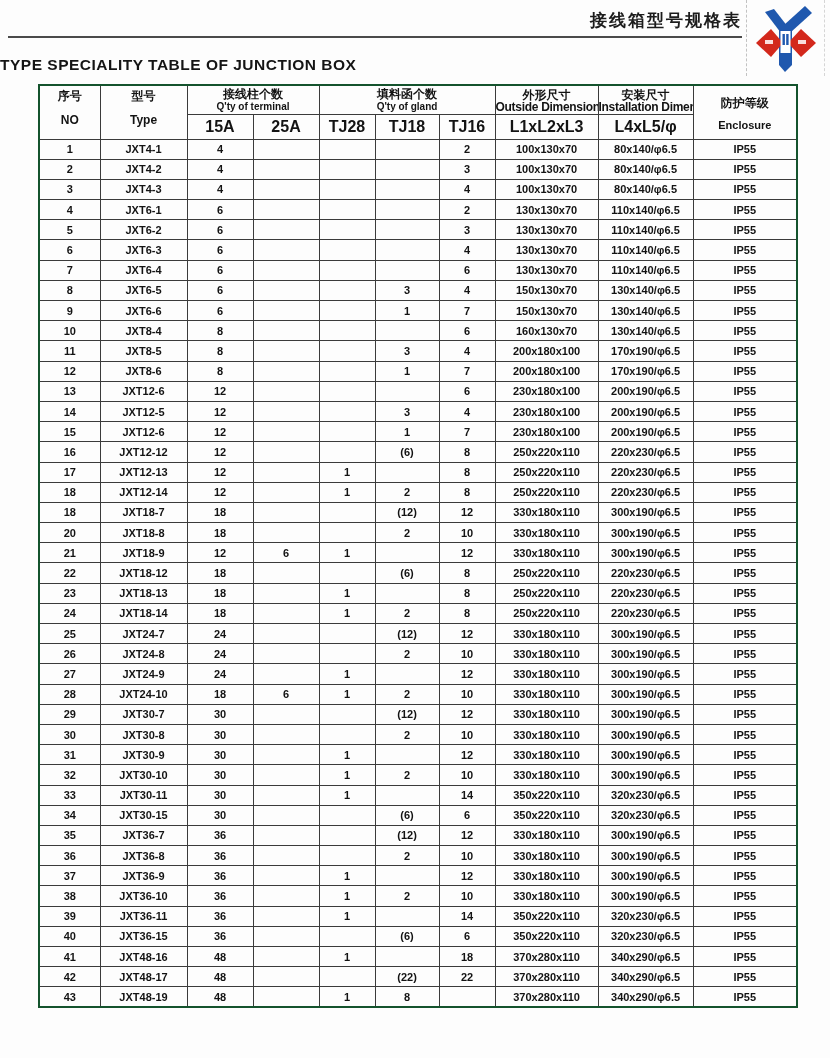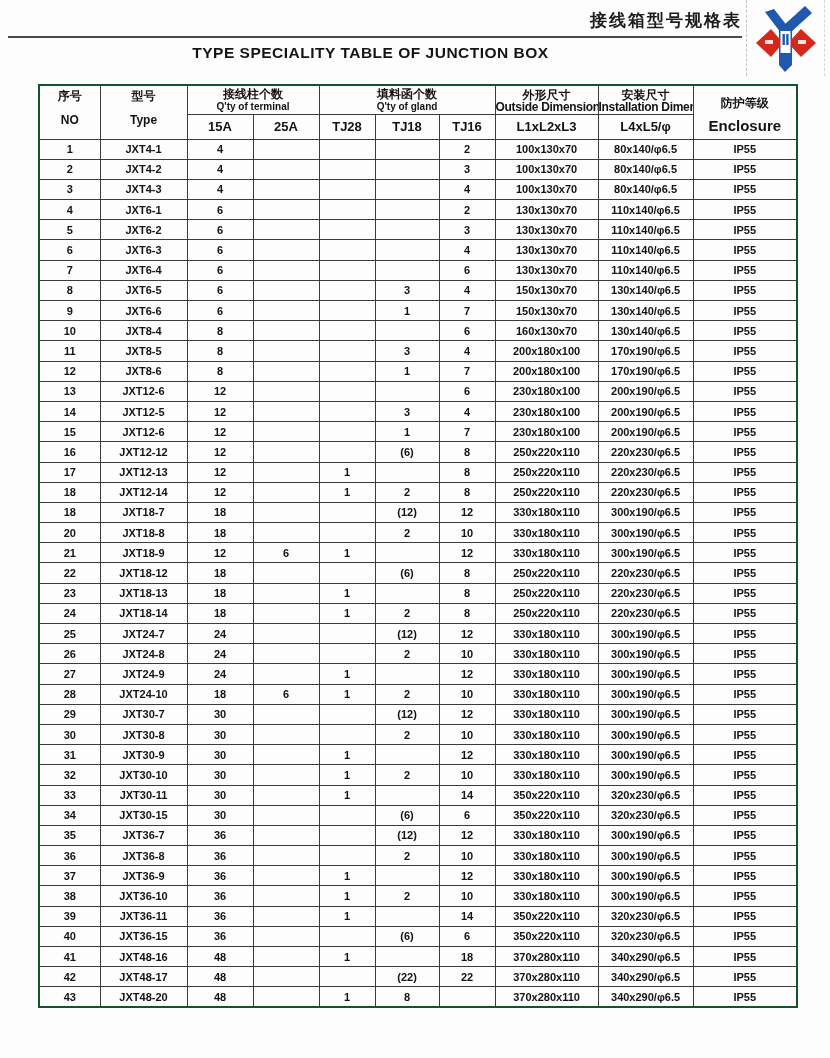--- a/index.html
+++ b/index.html
@@ -4,39 +4,39 @@
 <style>
   * { margin:0; padding:0; box-sizing:border-box; }
   html,body { width:830px; height:1058px; background:#ffffff; overflow:hidden;
               font-family:"Liberation Sans", sans-serif; }
   .page { position:relative; width:830px; height:1058px; background:#fdfdfd; }
 
   
   .title-cn { position:absolute; top:9px; left:0; width:742px; text-align:right;
               font-size:17px; font-weight:bold; letter-spacing:2px; color:#1c1c1c; }
   .hrule    { position:absolute; top:36px; left:8px; width:734px; height:2px; background:#4a4a4a; }
-  .title-en { position:absolute; top:44px; left:0; width:741px; text-align:center;
+  .title-en { position:absolute; top:56px; left:0; width:741px; text-align:left;
               font-size:15.5px; font-weight:bold; letter-spacing:0.5px; color:#141414; }
   .vdash-1  { position:absolute; top:0; left:746px; height:76px; border-left:1px dashed #c2c2c2; }
   .vdash-2  { position:absolute; top:0; left:824px; height:76px; border-left:1px dashed #d5d5d5; }
   .logo-box { position:absolute; top:4px; left:753px; width:66px; height:70px; }
 
   
   table { position:absolute; left:38px; top:84px; width:758px;
           border-collapse:collapse; table-layout:fixed; }
   td, th { border:1px solid #3b3b3b; text-align:center; vertical-align:middle;
            color:#131313; font-weight:bold; overflow:hidden; white-space:nowrap; }
   table { border:2px solid #14532d; }
   thead th { background:#fdfdfd; }
   .h-cn  { display:block; font-size:12px; line-height:14px; }
   .h-en  { display:block; font-size:10px; line-height:11px; }
   .h-en-sm { display:block; font-size:12px; line-height:10px; letter-spacing:-0.3px; }
   .h-span2 { height:56px; }
   .h-span2 .h-cn { margin-top:2px; margin-bottom:10px; }
-  .h-sub { font-size:13px; height:25px; }
+  .h-sub { font-size:16px; height:25px; }
   thead tr.r1 th { height:29px; }
   tbody td { height:20.2px; font-size:11px; line-height:12px; padding:0 1px; }
   tbody td.c-type { font-size:11px; }
 </style>
 </head>
 <body>
 
 <div class="page">
 
   <div class="title-cn">接线箱型号规格表</div>
@@ -101,21 +101,21 @@
         <th>
           <span class="h-cn">外形尺寸</span>
           <span class="h-en-sm">Outside Dimensions</span>
         </th>
         <th>
           <span class="h-cn">安装尺寸</span>
           <span class="h-en-sm">Installation Dimensions</span>
         </th>
         <th rowspan="2" class="h-span2">
           <span class="h-cn">防护等级</span>
-          <span class="h-en" style="font-size:15px">Enclosure</span>
+          <span class="h-en" style="font-size:11px">Enclosure</span>
         </th>
       </tr>
       <tr>
         <th class="h-sub">15A</th>
         <th class="h-sub">25A</th>
         <th class="h-sub">TJ28</th>
         <th class="h-sub">TJ18</th>
         <th class="h-sub">TJ16</th>
         <th class="h-sub">L1xL2xL3</th>
         <th class="h-sub">L4xL5/φ</th>
@@ -621,21 +621,21 @@
           <td></td>
           <td></td>
           <td>(22)</td>
           <td>22</td>
           <td>370x280x110</td>
           <td>340x290/φ6.5</td>
           <td>IP55</td>
         </tr>
         <tr>
           <td>43</td>
-          <td class="c-type">JXT48-20</td>
+          <td class="c-type">JXT48-19</td>
           <td>48</td>
           <td></td>
           <td>1</td>
           <td>8</td>
           <td></td>
           <td>370x280x110</td>
           <td>340x290/φ6.5</td>
           <td>IP55</td>
         </tr>
       </tbody>

